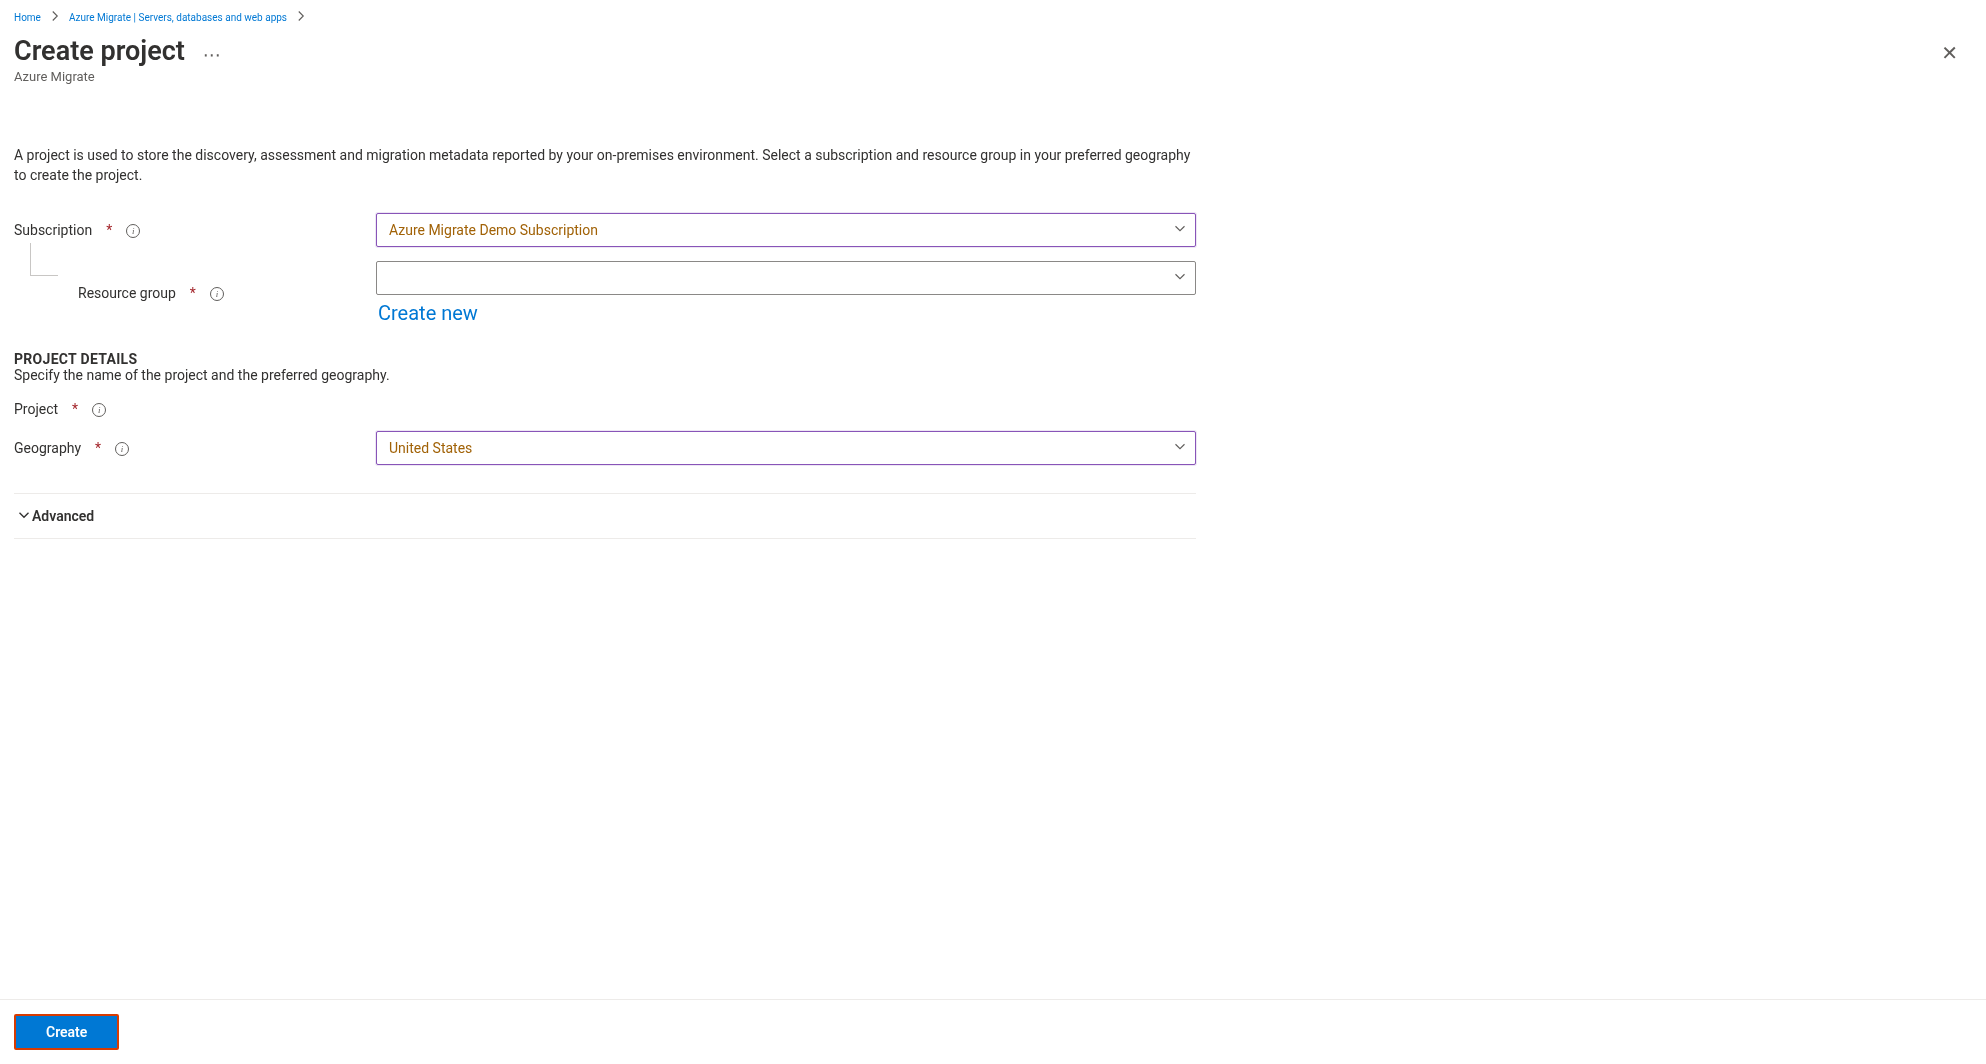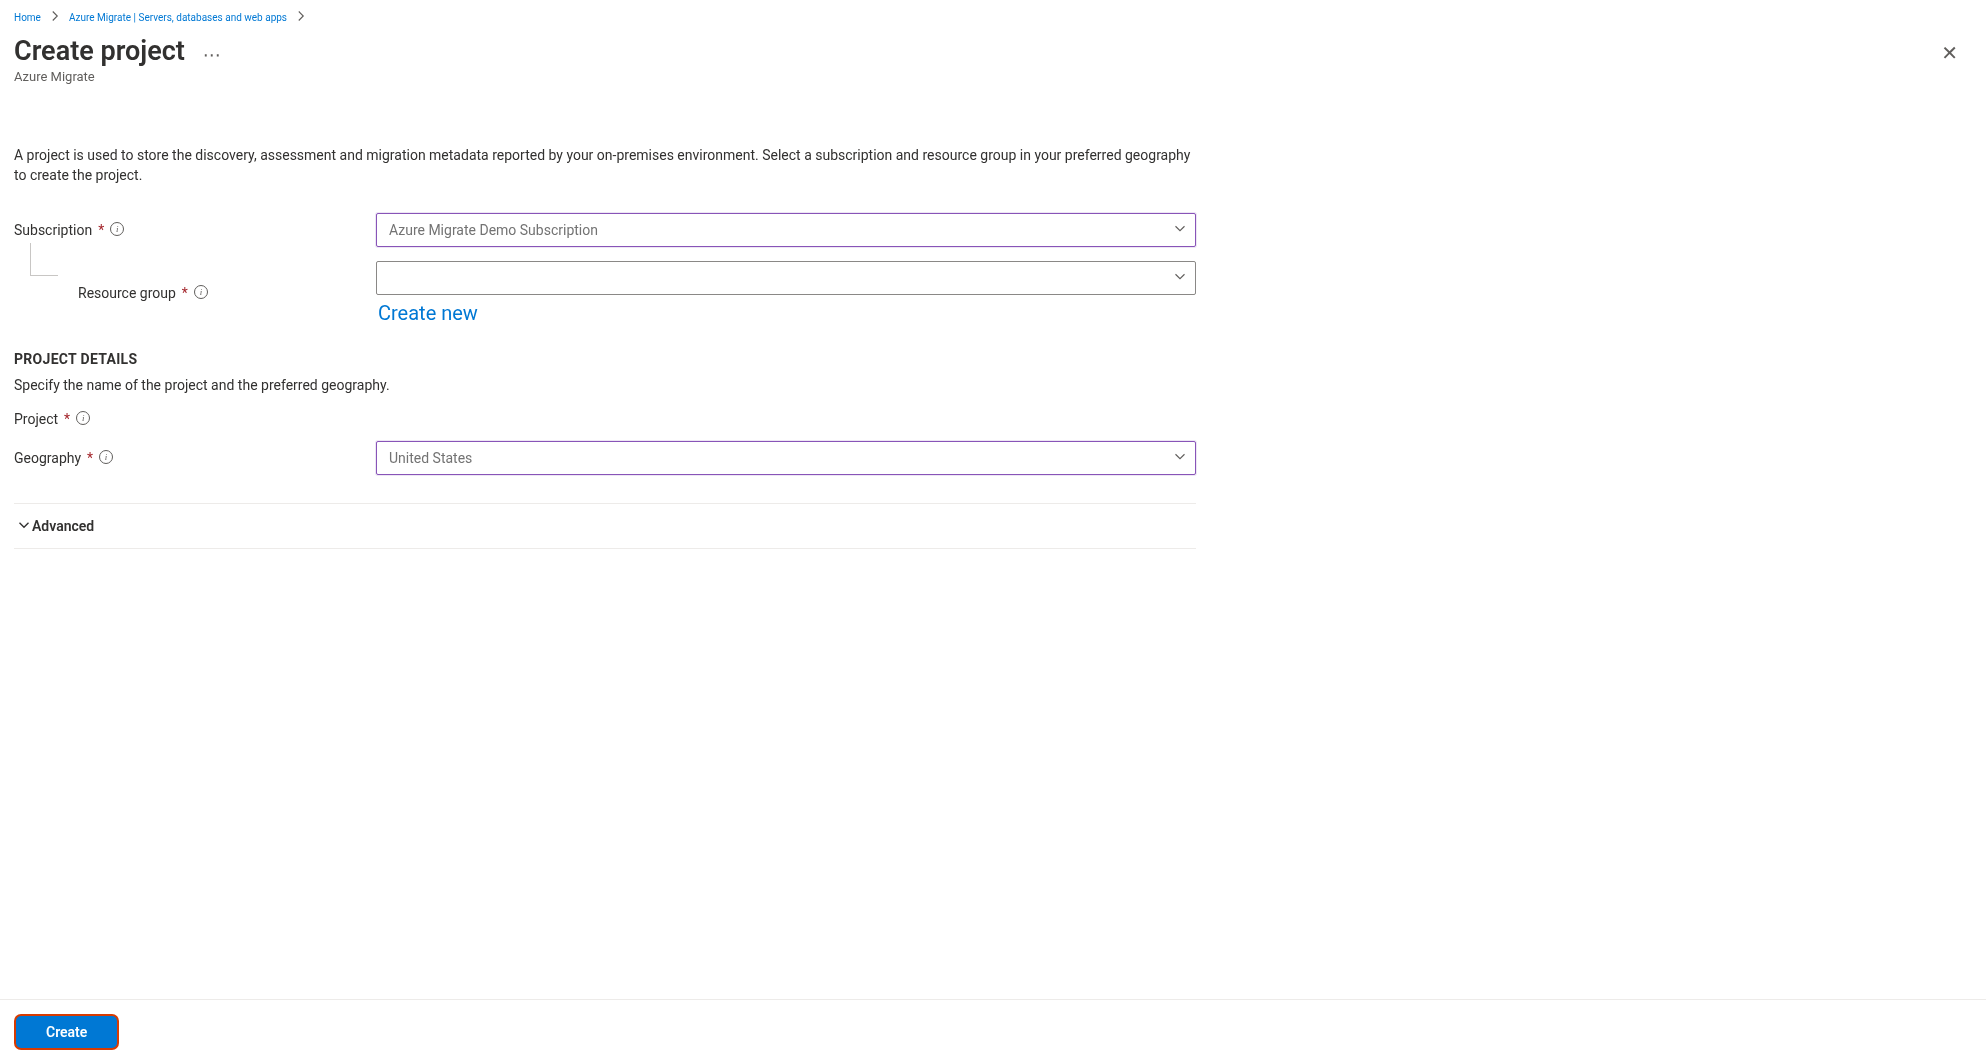--- a/index.html
+++ b/index.html
@@ -110,22 +110,22 @@
       position: absolute;
       left: 16px;
       top: 14px;
       width: 28px;
       height: 1px;
       background: #c8c6c4;
     }
     .label-col {
       width: 370px;
       display: flex;
-      align-items: flex-start;
-      gap: 6px;
+      align-items: flex-end;
+      gap: 14px;
       font-size: 14px;
     }
     .form-row.indented .label-col {
       width: 350px;
       padding-left: 44px;
     }
     .required {
       color: #a4262c;
     }
     .info-icon {
@@ -149,21 +149,21 @@
       position: relative;
       width: 820px;
     }
     .select, .text-input {
       width: 100%;
       height: 34px;
       padding: 0 30px 0 12px;
       border: 1px solid #8a8886;
       border-radius: 2px;
       font-size: 14px;
-      color: #737373;
+      color: #a16207;
       background: #fff;
       outline: none;
       font-family: inherit;
     }
     .select.highlighted {
       border: 1px solid #8854b8;
       box-shadow: 0 0 0 1px rgba(136,84,184,0.15);
     }
     .text-input::placeholder {
       color: #605e5c;
@@ -183,21 +183,20 @@
       font-size: 20px;
       text-decoration: none;
       cursor: pointer;
       margin-left: 2px;
     }
     .section-heading {
       font-size: 14px;
       font-weight: 700;
       letter-spacing: 0.3px;
       margin-top: 26px;
-      margin-bottom: 10px;
     }
     .section-desc {
       font-size: 14px;
       margin-bottom: 18px;
     }
     .advanced-section {
       border-top: 1px solid #edebe9;
       border-bottom: 1px solid #edebe9;
       margin-top: 28px;
     }
@@ -223,21 +222,21 @@
       border-top: 1px solid #edebe9;
     }
     .create-btn {
       background: #0078d4;
       color: #fff;
       border: 2px solid #d83b01;
       padding: 8px 30px;
       font-size: 14px;
       font-weight: 600;
       cursor: pointer;
-      border-radius: 7px;
+      border-radius: 2px;
       font-family: inherit;
     }
     .chevron-svg {
       width: 12px;
       height: 12px;
     }
   </style>
 </head>
 <body>
 

